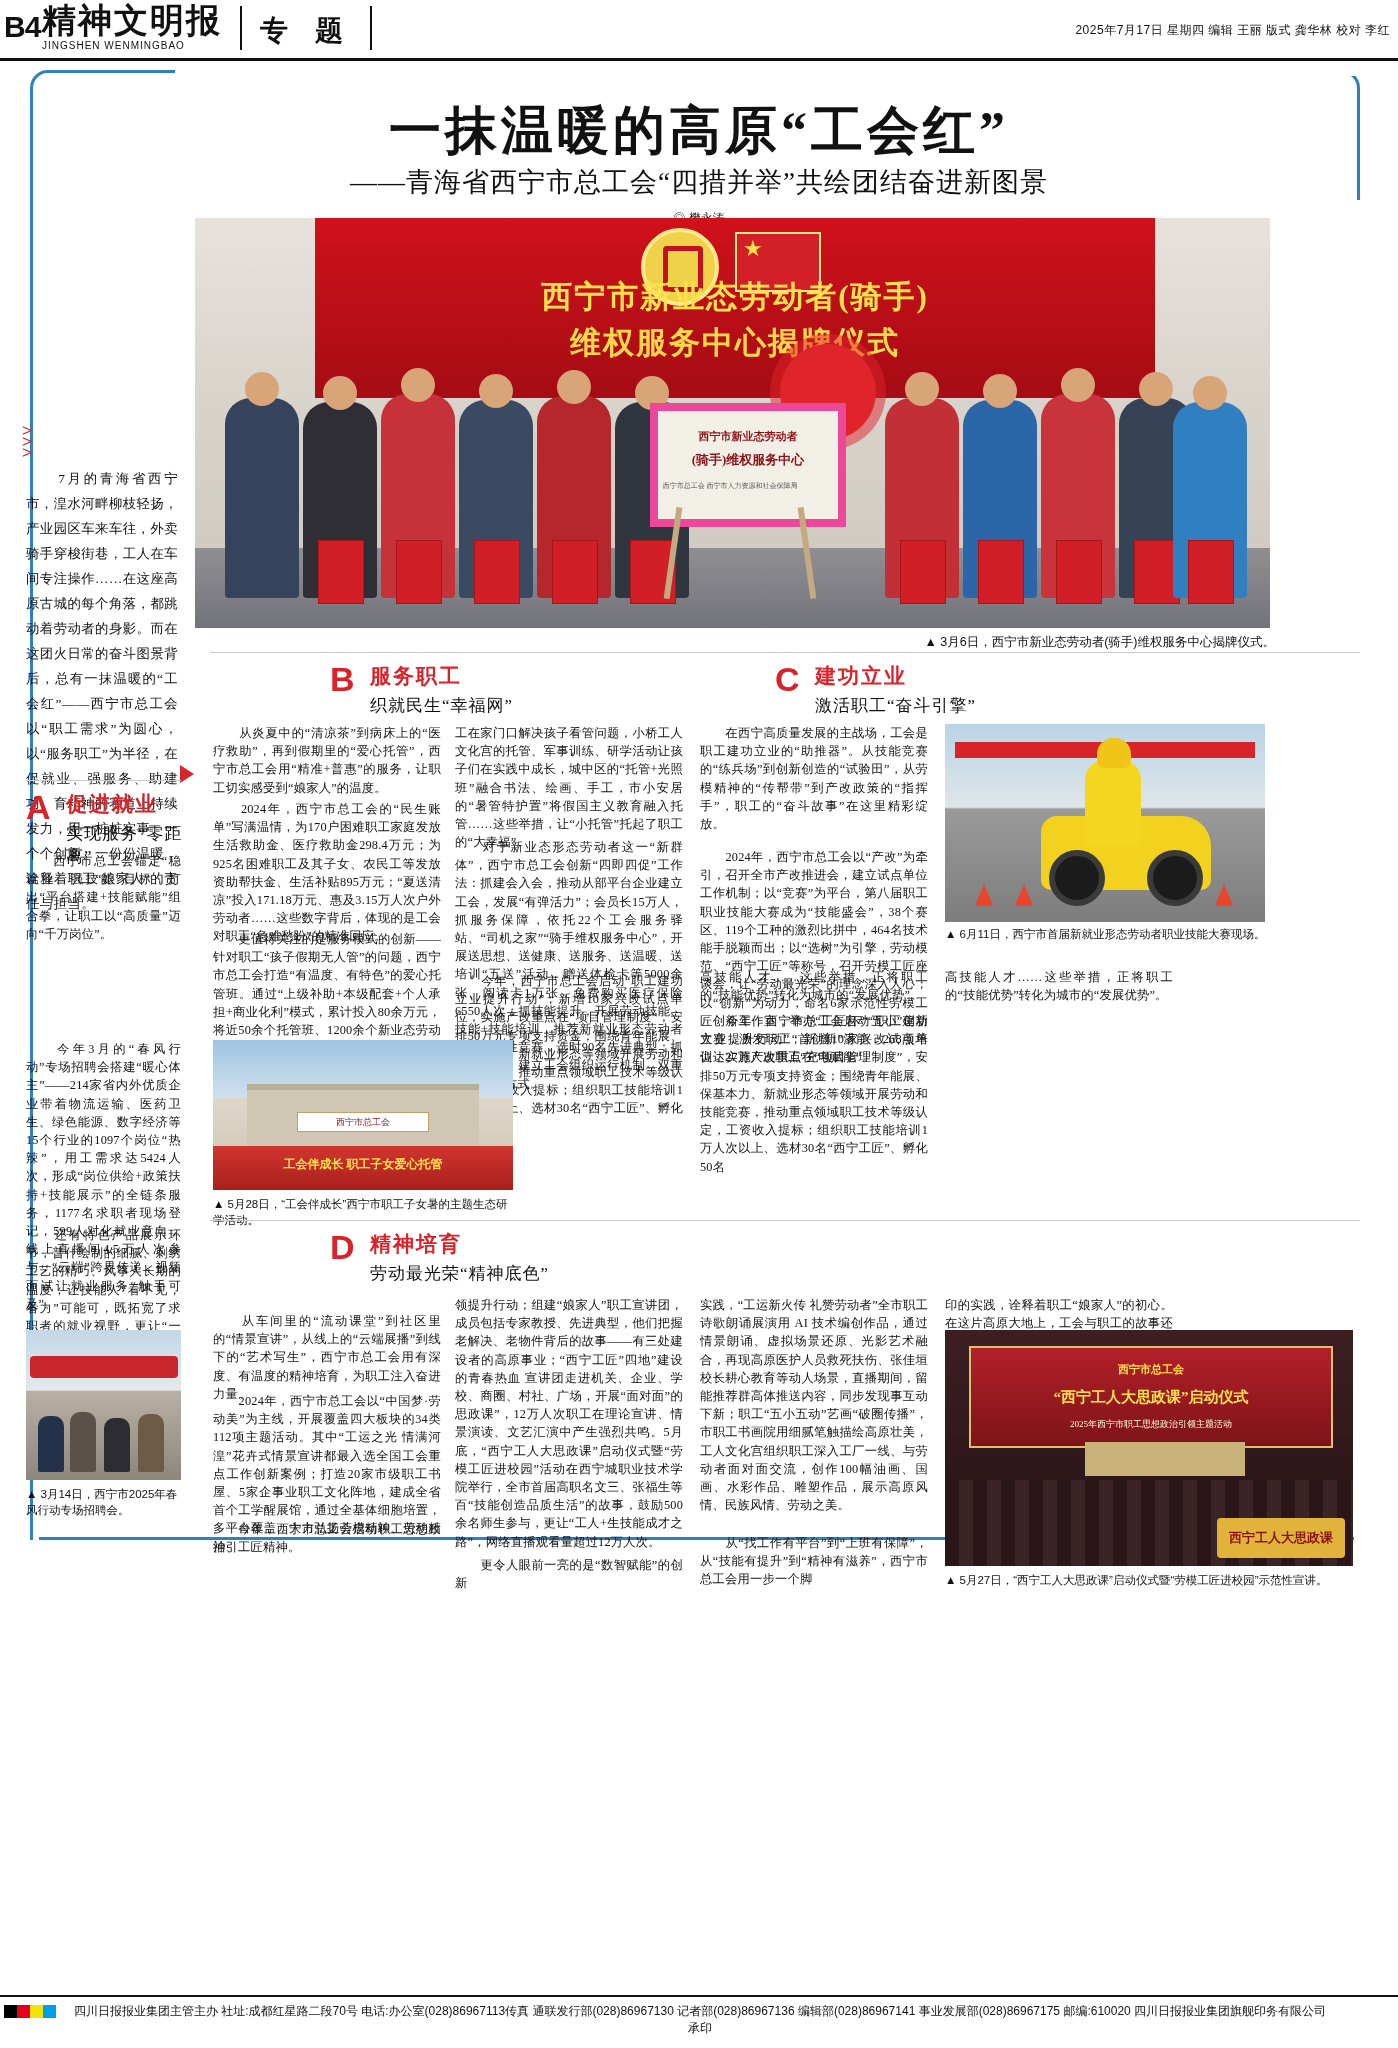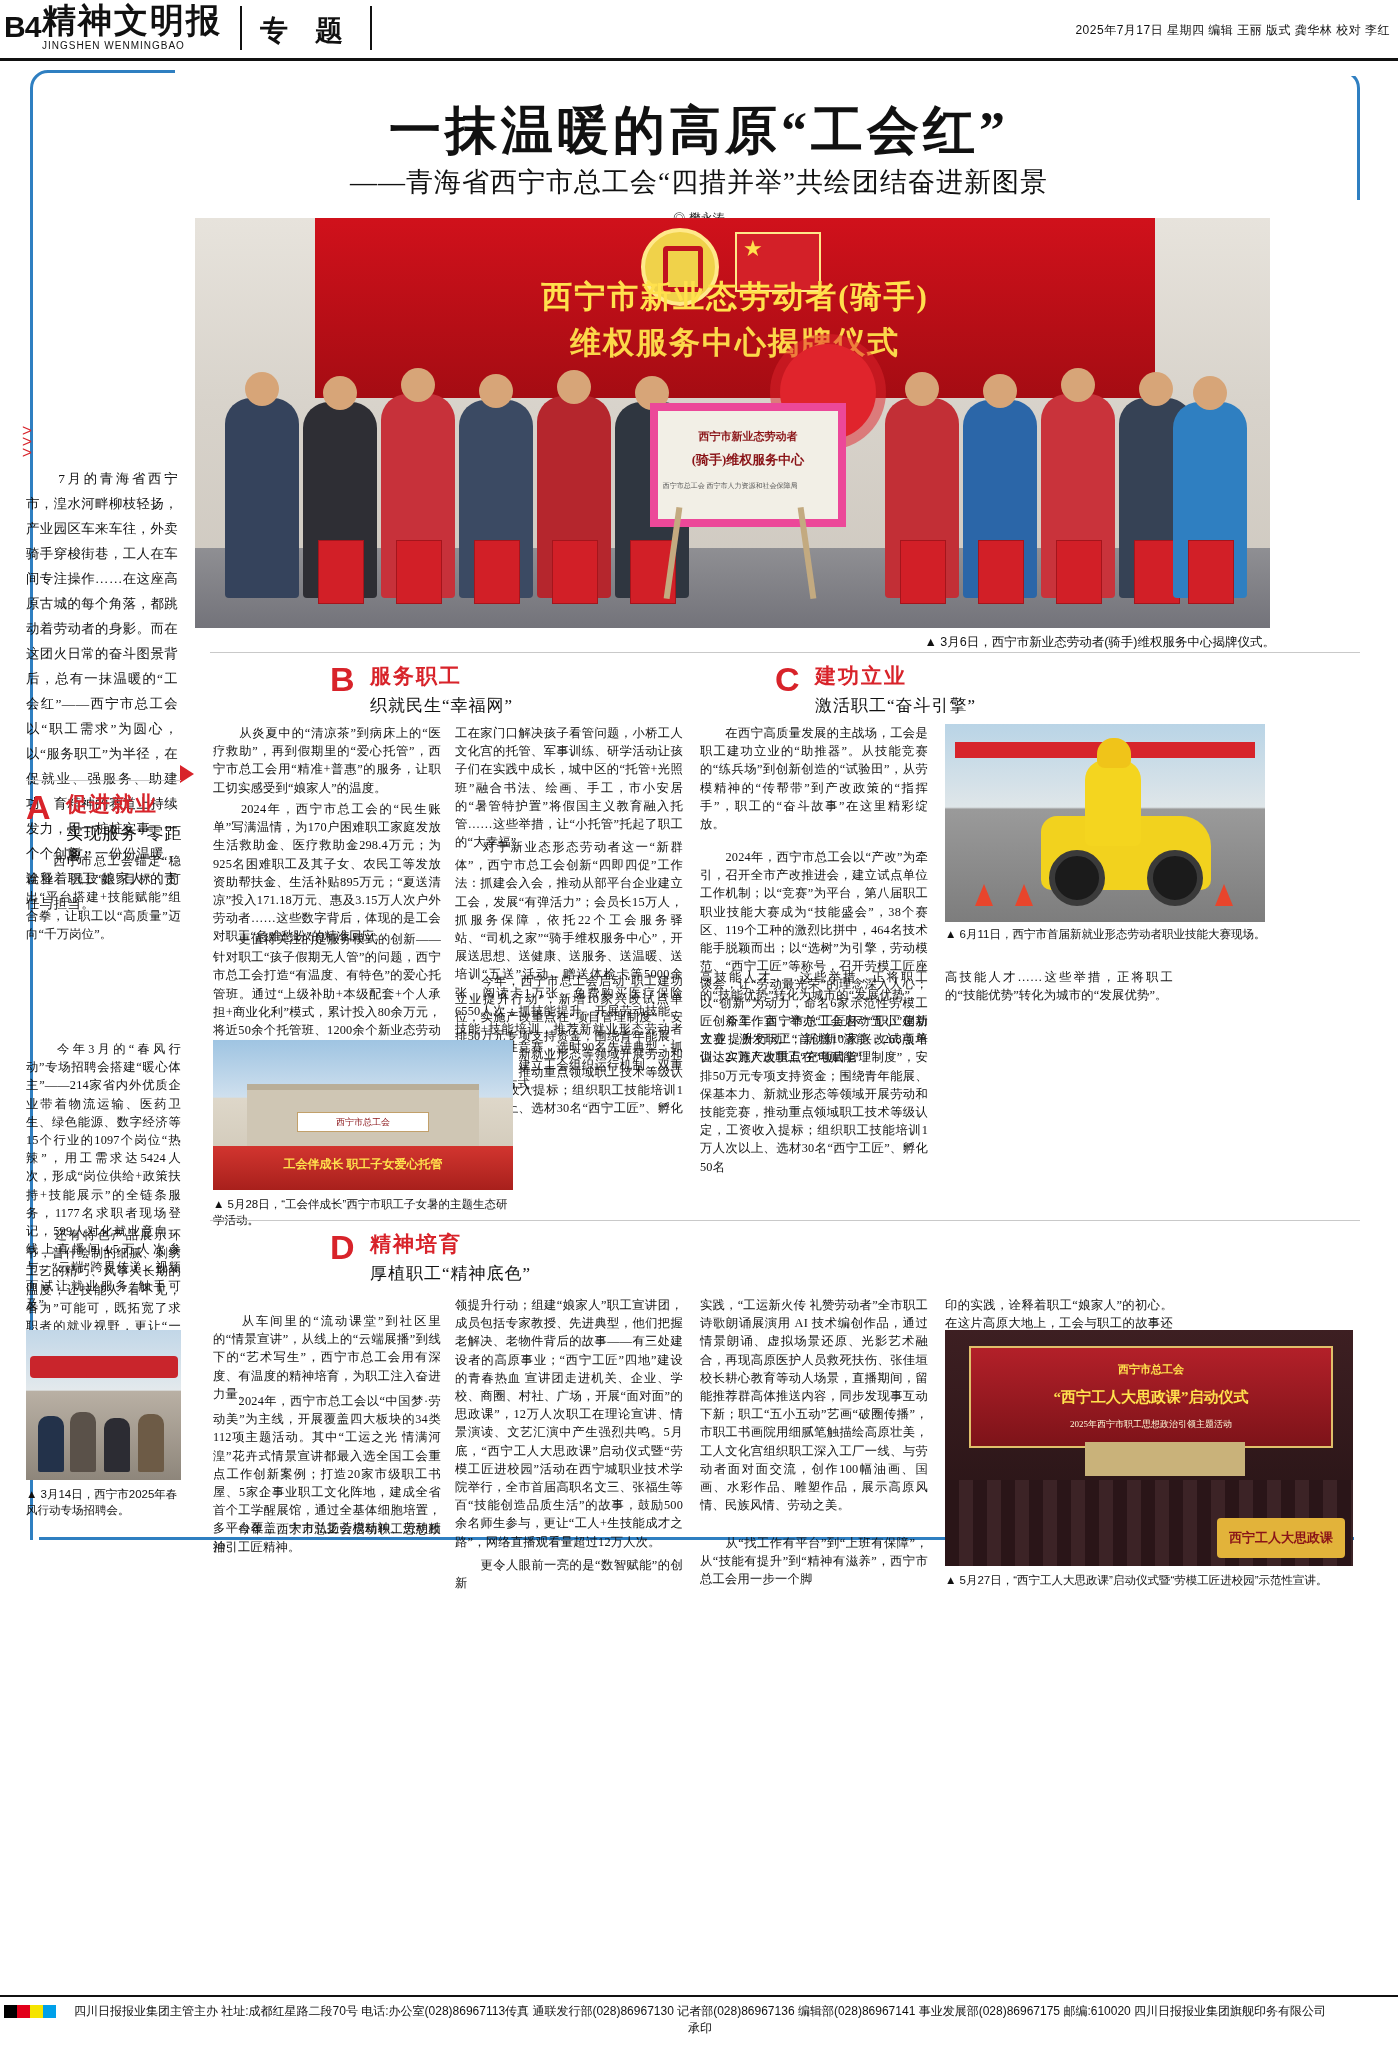--- a/index.html
+++ b/index.html
@@ -280,21 +280,21 @@
       <div class="rd-wheel" style="right:8px;"></div>
     </div>
     <div class="rd-person"></div>
     <div class="rd-helmet"></div>
   </div>
   <div class="cap" style="left:945px;top:926px;width:330px;">▲ 6月11日，西宁市首届新就业形态劳动者职业技能大赛现场。</div>
 
   <div class="sec" style="left:330px;top:1228px;width:300px;">
     <div class="big">D</div>
     <div class="t1">精神培育</div>
-    <div class="t2">厚植职工“精神底色”</div>
+    <div class="t2">劳动最光荣“精神底色”</div>
   </div>
   <div class="sec-rule" style="left:210px;top:1220px;width:1150px;"></div>
 
   <div class="col" style="left:213px;top:1296px;width:228px;margin-top:16px;">　　从车间里的“流动课堂”到社区里的“情景宣讲”，从线上的“云端展播”到线下的“艺术写生”，西宁市总工会用有深度、有温度的精神培育，为职工注入奋进力量。</div>
   <div class="col" style="left:213px;top:1392px;width:228px;">　　2024年，西宁市总工会以“中国梦·劳动美”为主线，开展覆盖四大板块的34类112项主题活动。其中“工运之光 情满河湟”花卉式情景宣讲都最入选全国工会重点工作创新案例；打造20家市级职工书屋、5家企事业职工文化阵地，建成全省首个工学醒展馆，通过全基体细胞培置，多平台覆盖，大力弘扬劳模精神、劳动精神、工匠精神。</div>
   <div class="col" style="left:213px;top:1520px;width:228px;">　　今年，西宁市总工会启动职工思想政治引</div>
 
   <div class="col" style="left:455px;top:1296px;width:228px;">领提升行动；组建“娘家人”职工宣讲团，成员包括专家教授、先进典型，他们把握老解决、老物件背后的故事——有三处建设者的高原事业；“西宁工匠”四地”建设的青春热血 宣讲团走进机关、企业、学校、商圈、村社、广场，开展“面对面”的思政课”，12万人次职工在理论宣讲、情景演读、文艺汇演中产生强烈共鸣。5月底，“西宁工人大思政课”启动仪式暨“劳模工匠进校园”活动在西宁城职业技术学院举行，全市首届高职名文三、张福生等百“技能创造品质生活”的故事，鼓励500余名师生参与，更让“工人+生技能成才之路”，网络直播观看量超过12万人次。</div>
   <div class="col" style="left:455px;top:1556px;width:228px;">　　更令人眼前一亮的是“数智赋能”的创新</div>
 

